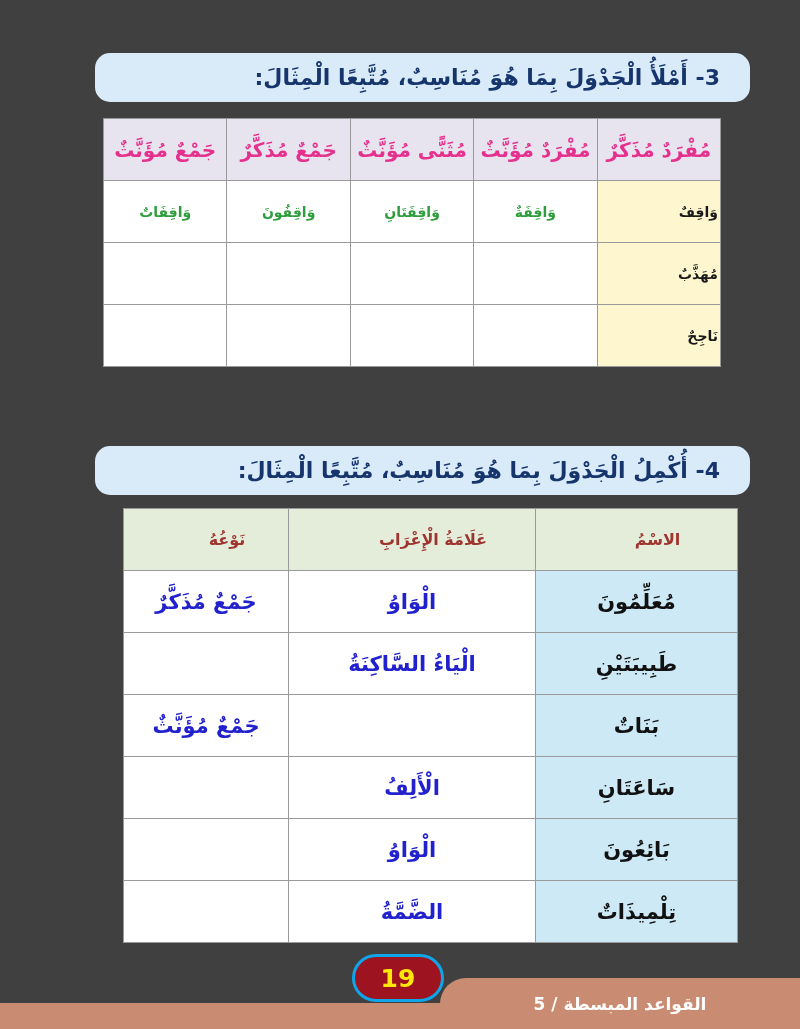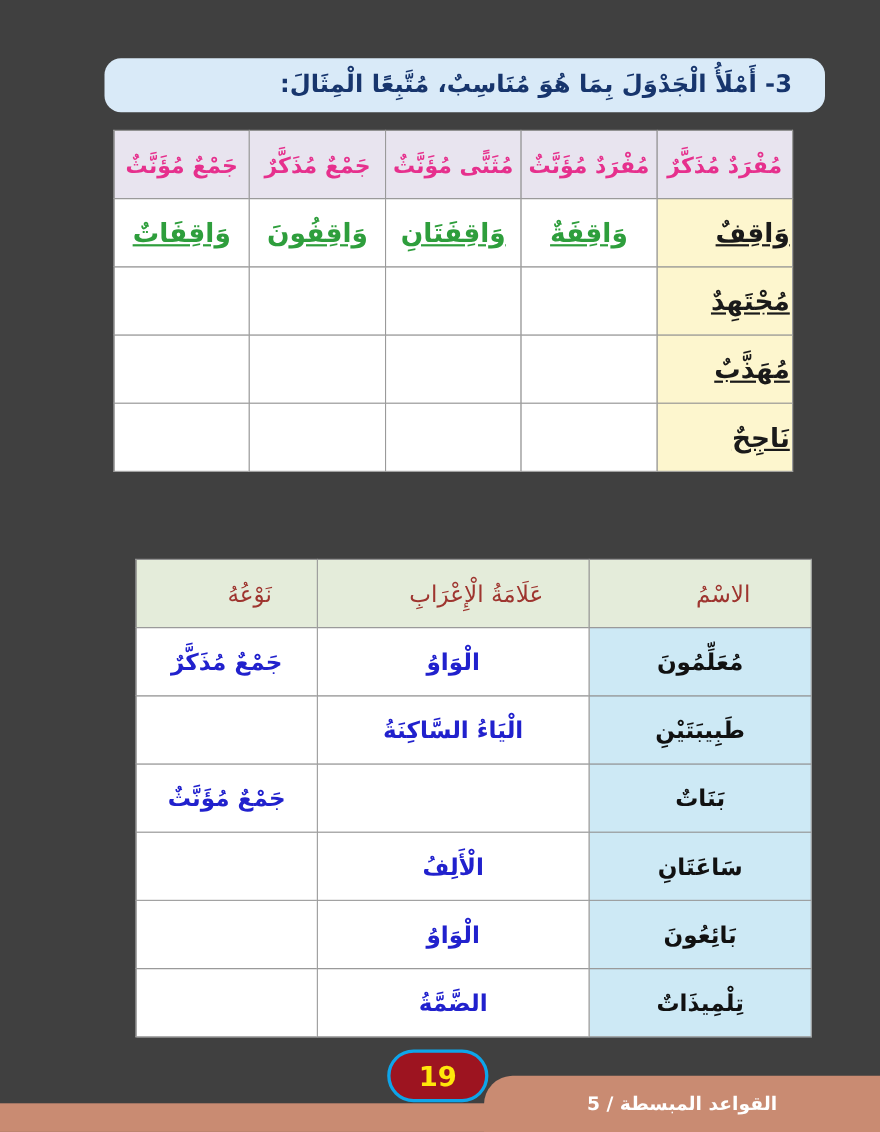--- a/index.html
+++ b/index.html
@@ -15,28 +15,28 @@
     color:#17356d;font-weight:bold;font-size:22px;
   }
   .band-ex3{top:53px;}
   .band-ex4{top:446px;}
 
   
   table{border-collapse:collapse;table-layout:fixed;direction:rtl;text-align:center;}
   .t1{position:absolute;left:103px;top:118px;width:618px;}
   .t1 th,.t1 td{border:1.5px solid #9a9a9a;height:61px;vertical-align:middle;padding:0 2px;overflow:visible;}
   .t1 th{background:#e8e4ef;color:#e6308d;font-size:20px;font-weight:bold;}
-  .t1 td{background:#ffffff;color:#1a1a1a;font-size:24px;font-weight:bold;text-decoration:underline;}
+  .t1 td{background:#ffffff;color:#1a1a1a;font-size:14px;font-weight:bold;}
   .t1 td.model{background:#fdf6ce;text-align:right;}
   .t1 td.green{color:#2e9e3c;}
 
   
   .t2{position:absolute;left:123px;top:508px;width:614px;}
   .t2 th,.t2 td{border:1.5px solid #9a9a9a;height:61px;vertical-align:middle;padding:0 4px;}
-  .t2 th{background:#e4ecda;color:#9e352f;font-size:21px;font-weight:normal;padding-left:46px;}
+  .t2 th{background:#e4ecda;color:#9e352f;font-size:16px;font-weight:bold;padding-left:46px;}
   .t2 td{background:#ffffff;font-size:21px;font-weight:bold;}
   .t2 td.name{background:#cde9f5;color:#111111;}
   .t2 td.ans{color:#2121cd;}
 
   
   .band-base{position:absolute;left:0;top:1003px;width:800px;height:26px;background:#c98b72;}
   .band-raised{
     position:absolute;left:440px;top:978px;width:360px;height:51px;
     background:#c98b72;border-top-left-radius:26px;
     display:flex;align-items:center;justify-content:center;
@@ -70,43 +70,39 @@
     </thead>
     <tbody>
       <tr>
         <td class="model">وَاقِفٌ</td>
         <td class="green">وَاقِفَةٌ</td>
         <td class="green">وَاقِفَتَانِ</td>
         <td class="green">وَاقِفُونَ</td>
         <td class="green">وَاقِفَاتٌ</td>
       </tr>
       <tr>
-        <td class="model">مُجْتَهِدٌ</td>
-        <td></td>
-        <td></td>
-        <td></td>
-        <td></td>
-      </tr>
-      <tr>
         <td class="model">مُهَذَّبٌ</td>
         <td></td>
         <td></td>
         <td></td>
         <td></td>
       </tr>
       <tr>
         <td class="model">نَاجِحٌ</td>
         <td></td>
         <td></td>
         <td></td>
         <td></td>
       </tr>
     </tbody>
   </table>
 
+  <div class="title-band band-ex4">
+    <span>4- أُكْمِلُ الْجَدْوَلَ بِمَا هُوَ مُنَاسِبٌ، مُتَّبِعًا الْمِثَالَ:</span>
+  </div>
 
   <table class="t2">
     <colgroup>
         <col style="width:202px">
         <col style="width:247px">
         <col style="width:165px">
       </colgroup>
     <thead>
       <tr>
         <th>الاسْمُ</th>

